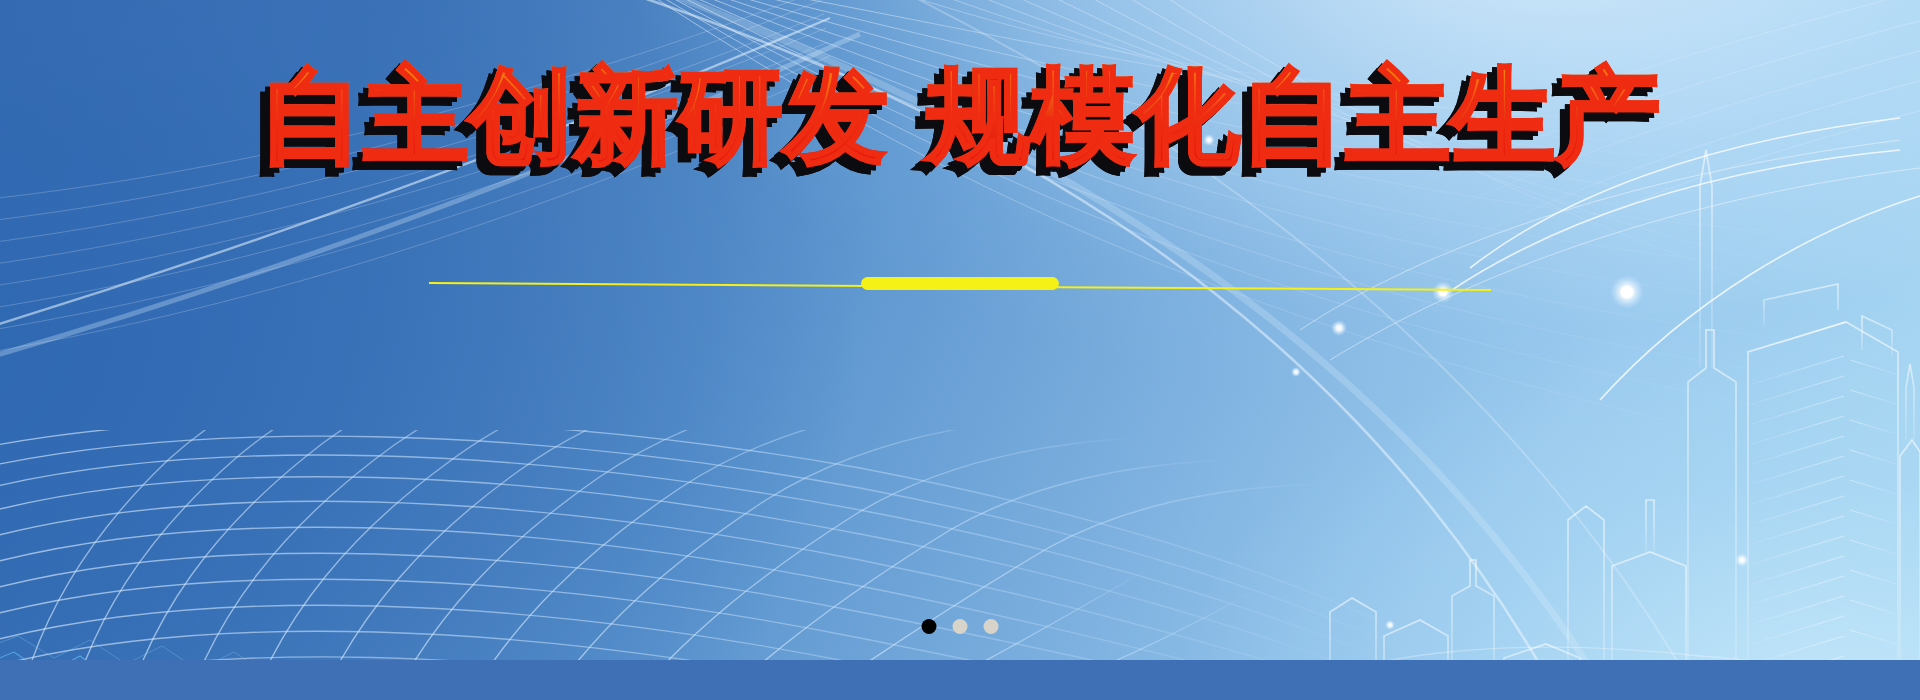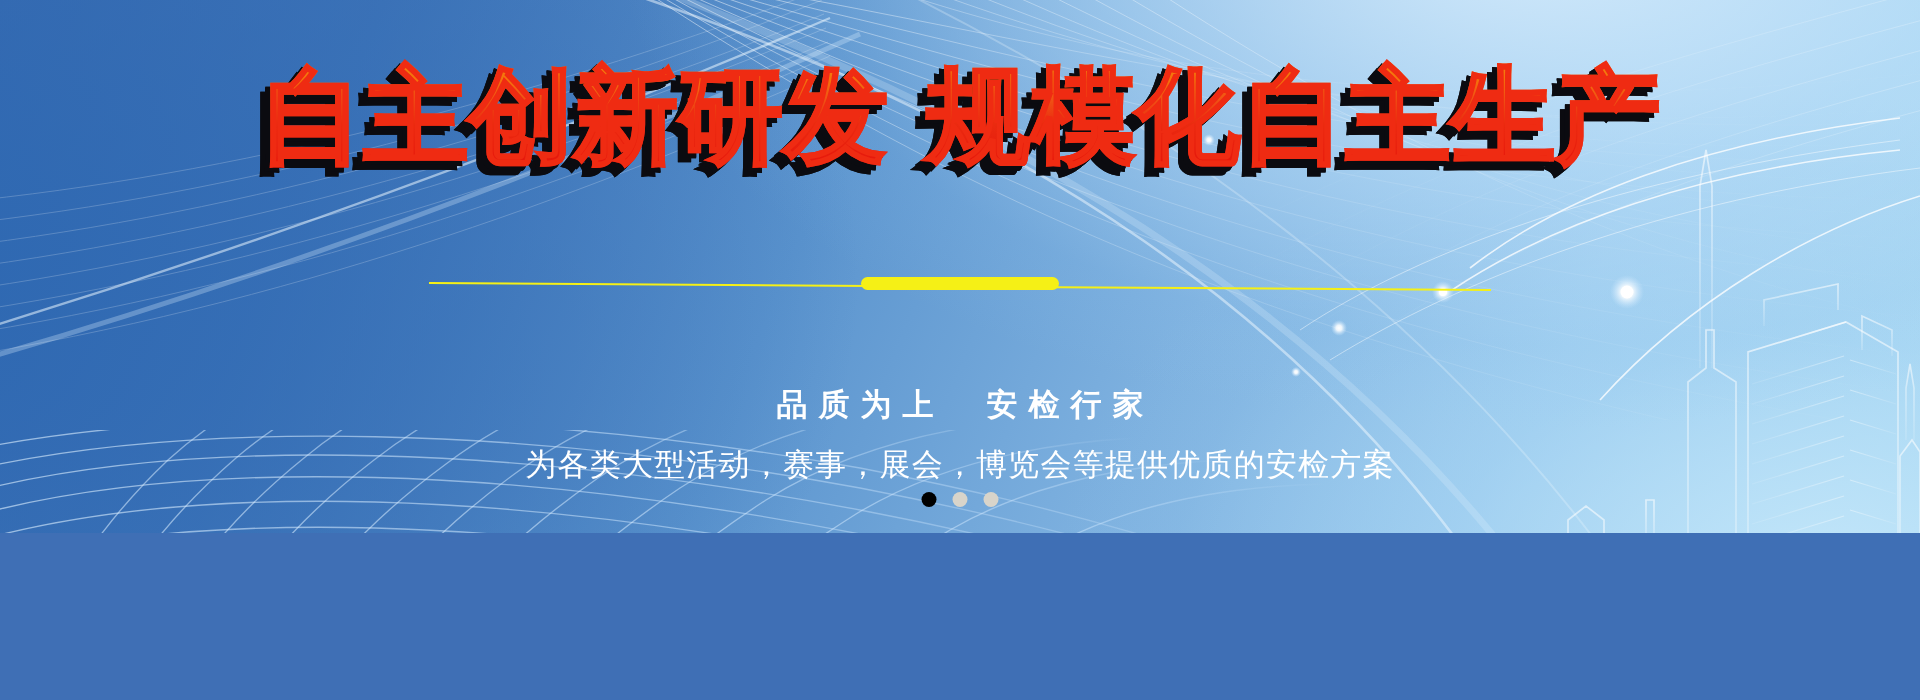--- a/index.html
+++ b/index.html
@@ -7,21 +7,21 @@
   html, body {
     width: 1920px; height: 700px;
     overflow: hidden;
     background: #3f6fb5;
     font-family: "Liberation Sans", "DejaVu Sans", sans-serif;
   }
 
   #banner {
     position: relative;
     width: 1920px;
-    height: 533px;
+    height: 660px;
     overflow: hidden;
     background:
       
       radial-gradient(ellipse 1150px 620px at 80% -12%, rgba(214,236,252,0.95) 0%, rgba(190,225,250,0.55) 38%, rgba(150,200,240,0.12) 66%, rgba(150,200,240,0) 80%),
       
       radial-gradient(ellipse 900px 560px at 95% 108%, rgba(196,231,250,0.92) 0%, rgba(168,214,244,0.5) 42%, rgba(140,195,235,0.1) 72%, rgba(140,195,235,0) 86%),
       
       radial-gradient(ellipse 1250px 900px at -6% 52%, rgba(45,104,178,0.95) 0%, rgba(52,110,182,0.55) 45%, rgba(60,118,186,0) 78%),
       
       linear-gradient(112deg, #3767ad 0%, #3f74b8 18%, #5b94ce 42%, #7fb2e0 62%, #9ccbee 80%, #aedcf4 100%);
@@ -412,24 +412,20 @@
 
   <div class="headline-wrap">
     <span class="headline" style="background: linear-gradient(rgb(242, 130, 15) 0%, rgb(244, 114, 12) 16%, rgb(240, 83, 21) 34%, rgb(234, 42, 16) 58%, rgb(229, 20, 11) 100%) text; -webkit-text-fill-color: transparent; filter: drop-shadow(rgb(11, 11, 16) -5px 4px 0px) drop-shadow(rgb(11, 11, 16) -5px 5px 0px);">自主创新研发 规模化自主生产</span>
   </div>
 
   <div class="divider">
     <span class="hair" style="background: rgb(245, 240, 22);"></span>
     <span class="nub" style="background: rgb(245, 240, 22);"></span>
   </div>
 
-  <div class="sub-wrap">
-    <div class="sub-primary">品质为上　安检行家</div>
-    <div class="sub-secondary">为各类大型活动，赛事，展会，博览会等提供优质的安检方案</div>
-  </div>
 
   <div class="dots">
     <span class="dot is-active" style="background: rgb(0, 0, 0);"></span>
     <span class="dot" style="background: rgb(216, 212, 202);"></span>
     <span class="dot" style="background: rgb(216, 212, 202);"></span>
   </div>
 
 </div>
 
 </body></html>

